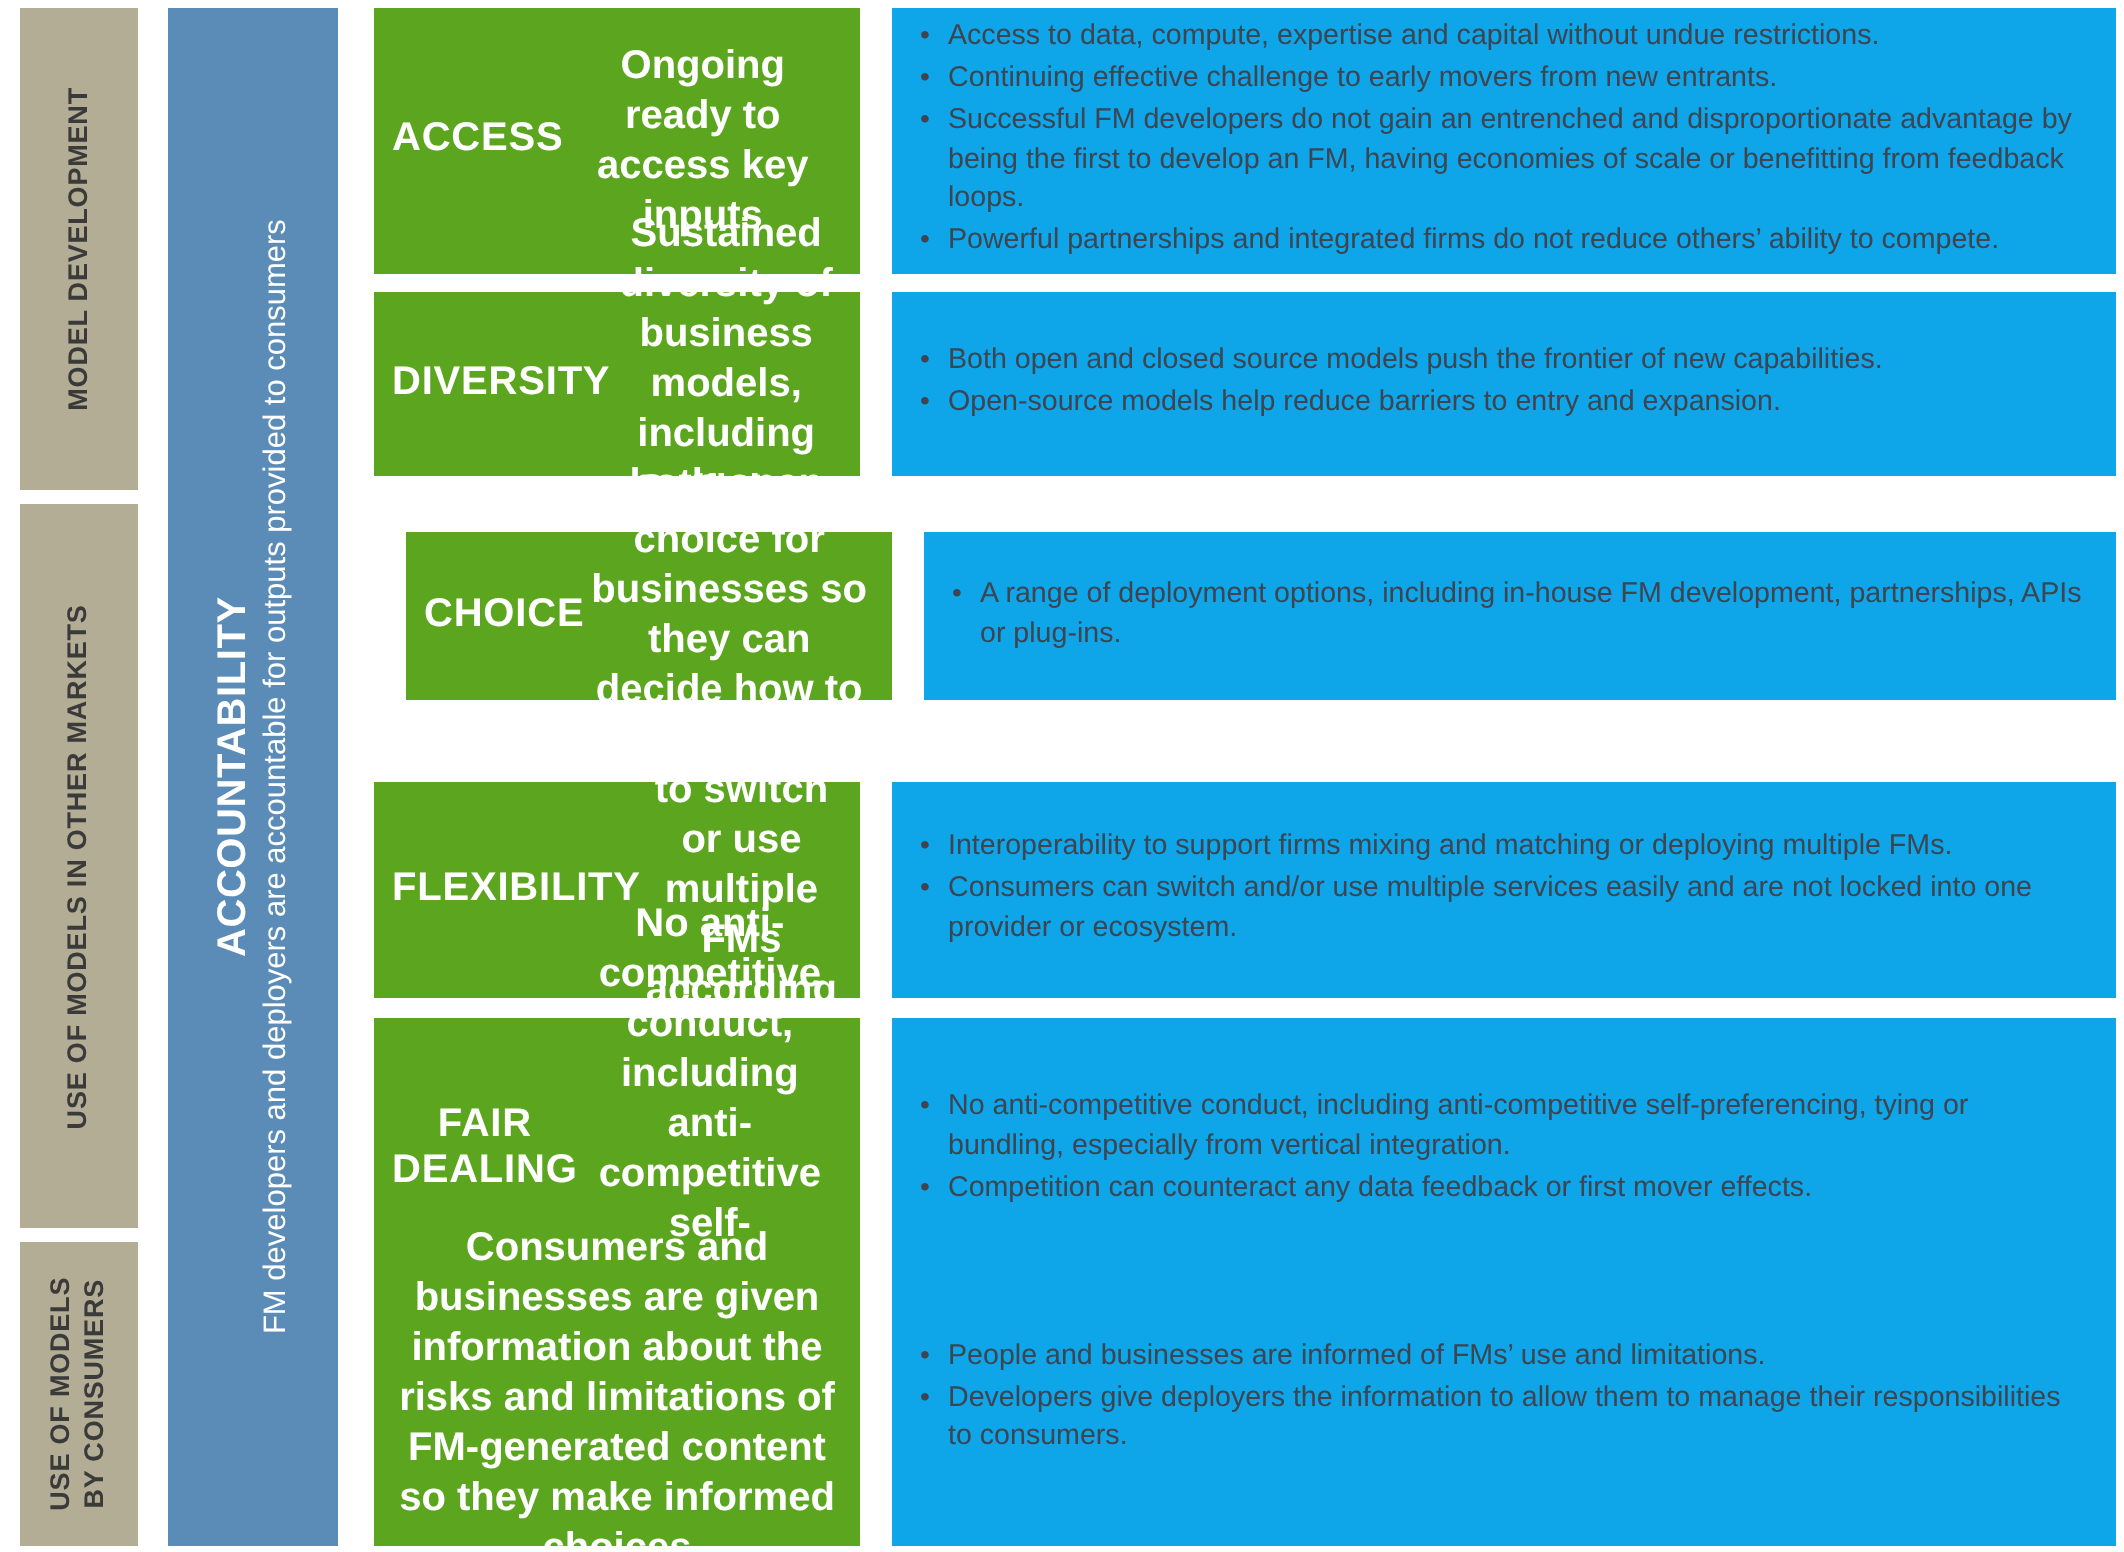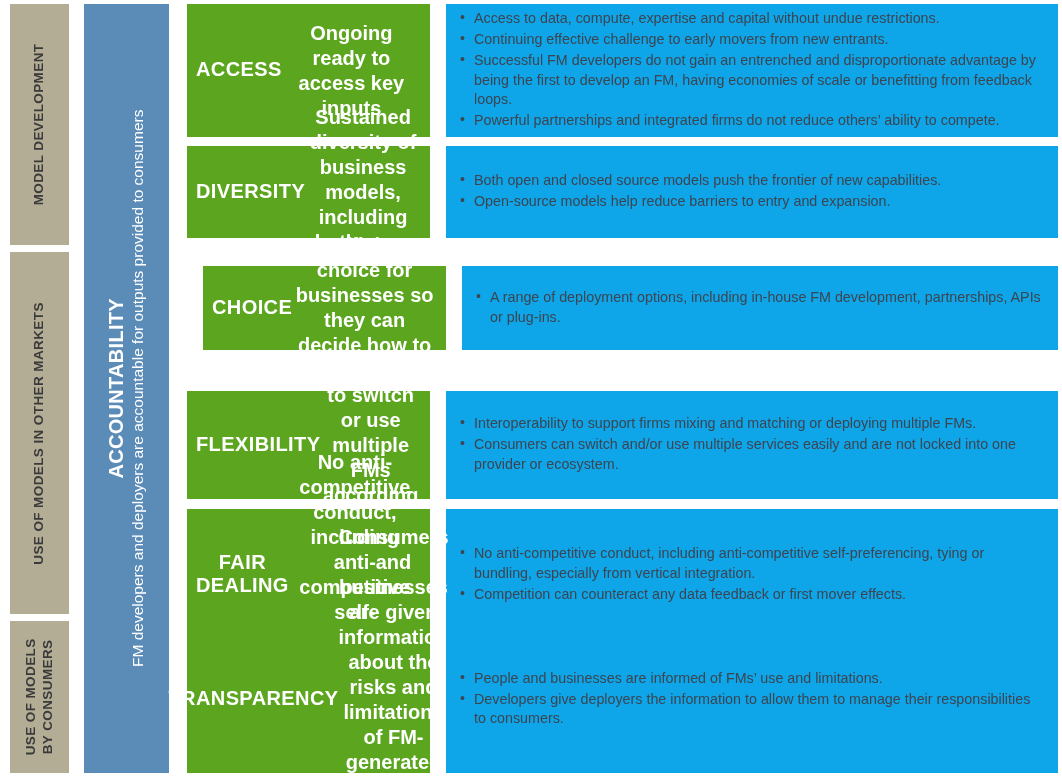--- a/index.html
+++ b/index.html
@@ -252,21 +252,20 @@
     <div class="detail-box">
       <ul class="bullets">
         <li>No anti-competitive conduct, including anti-competitive self-preferencing, tying or bundling, especially from vertical integration.</li>
         <li>Competition can counteract any data feedback or first mover effects.</li>
       </ul>
     </div>
   </div>
 
   <div class="row" id="row-5">
     <div class="principle-box">
-      <div class="principle-title">TRANSPARENCY</div>
       <div class="principle-desc">Consumers and businesses are given information about the risks and limitations of FM-generated content so they make informed choices</div>
     </div>
     <div class="detail-box">
       <ul class="bullets">
         <li>People and businesses are informed of FMs’ use and limitations.</li>
         <li>Developers give deployers the information to allow them to manage their responsibilities to consumers.</li>
       </ul>
     </div>
   </div>
 

